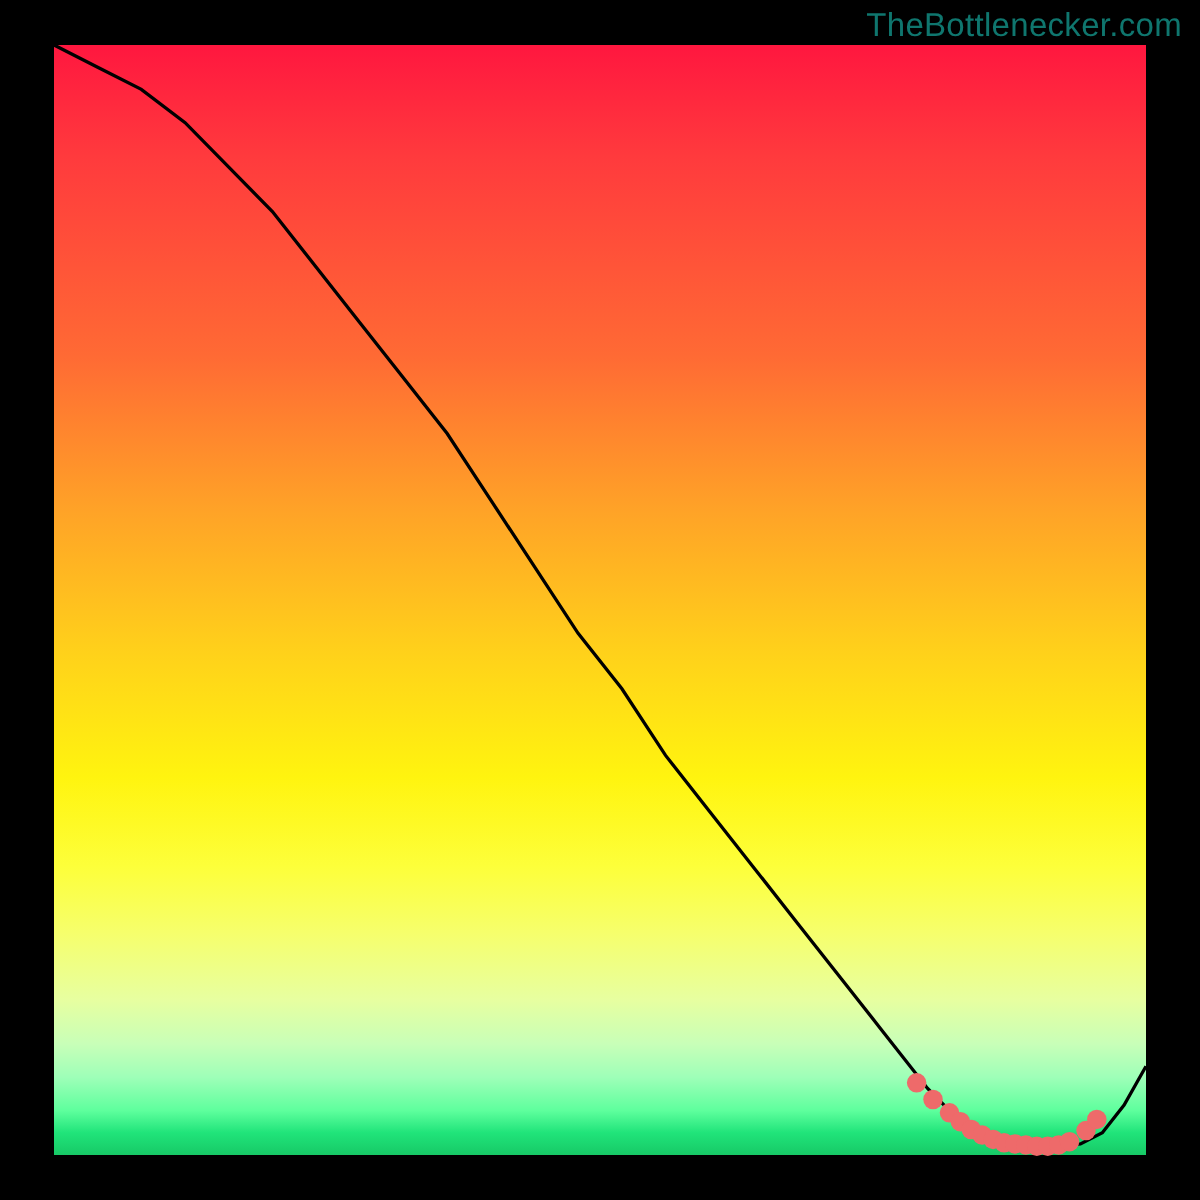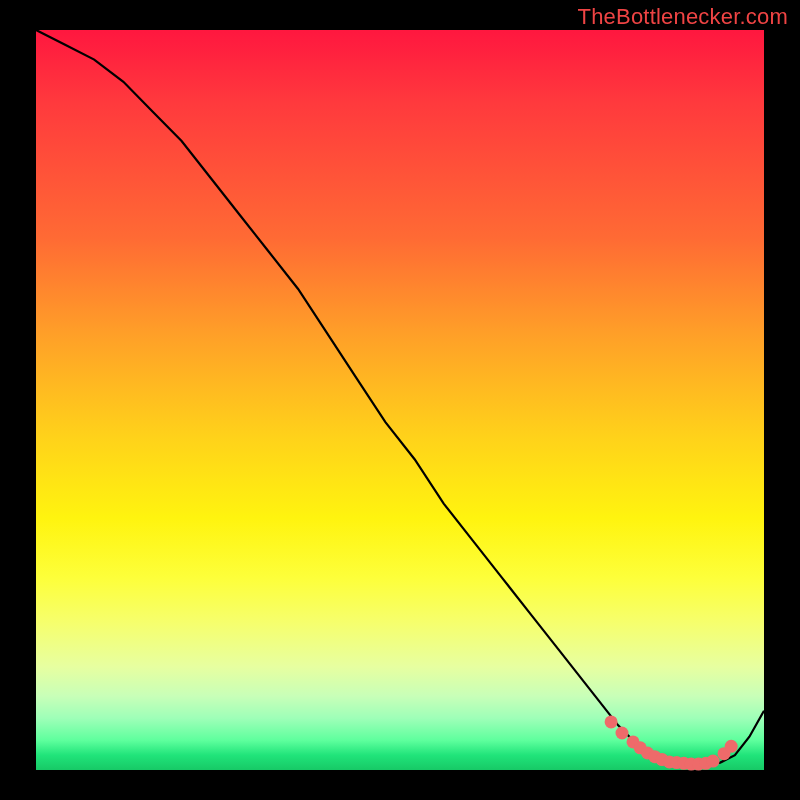--- a/index.html
+++ b/index.html
@@ -14,21 +14,21 @@
   .frame {
     position: relative;
     width: 800px;
     height: 800px;
     background: #000;
   }
   .watermark {
     position: absolute;
     top: 4px;
     right: 12px;
-    color: #ef4444;
+    color: #0f766e;
     font-size: 22px;
     font-weight: 500;
     letter-spacing: 0.2px;
     z-index: 5;
   }
   .plot-area {
     position: absolute;
     left: 36px;
     top: 30px;
     width: 728px;

